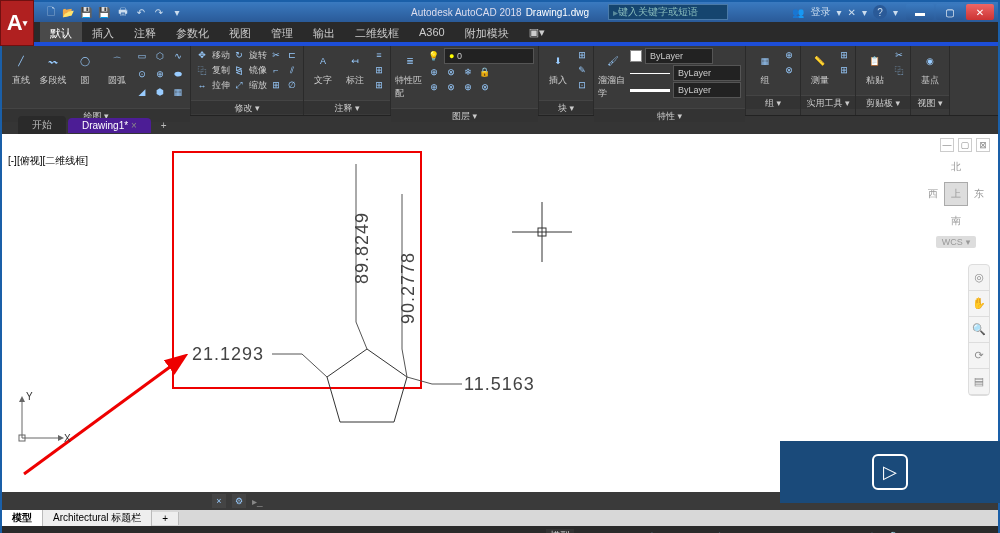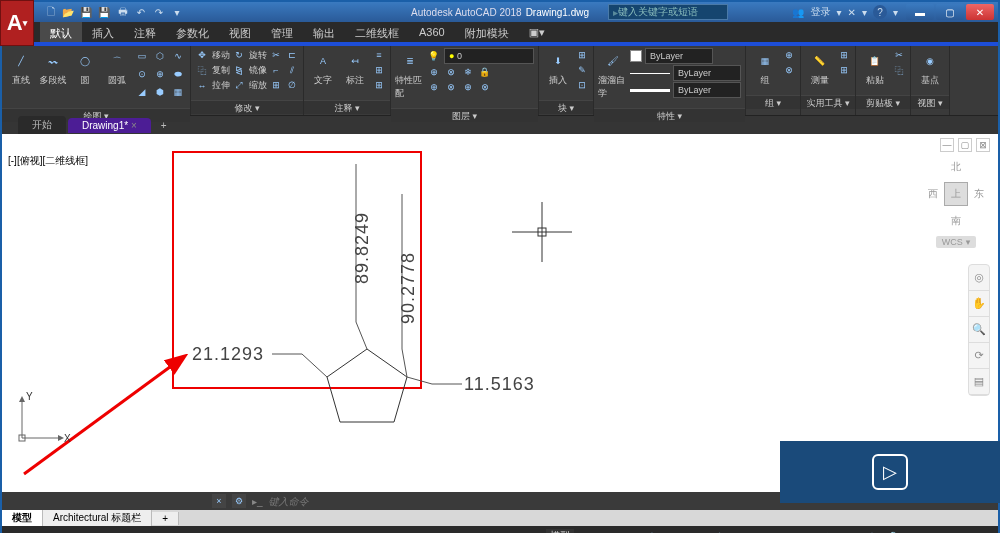--- a/index.html
+++ b/index.html
@@ -485,21 +485,20 @@
         <text x="14" y="12">Y</text>
         <text x="52" y="54">X</text>
       </svg>
     </div>
   </div>
 
   <div class="cmdline">
     <div class="ci">×</div>
     <div class="ci">⚙</div>
     <span class="carrow">▸_</span>
-    <input class="cinput" placeholder="键入命令" style="">
   </div>
 
   <div class="layouttabs">
     <div class="lt active">模型</div>
     <div class="lt">Architectural 标题栏</div>
     <div class="lt">+</div>
   </div>
 
   <div class="statusbar">
     <div class="sbtxt">模型</div>

